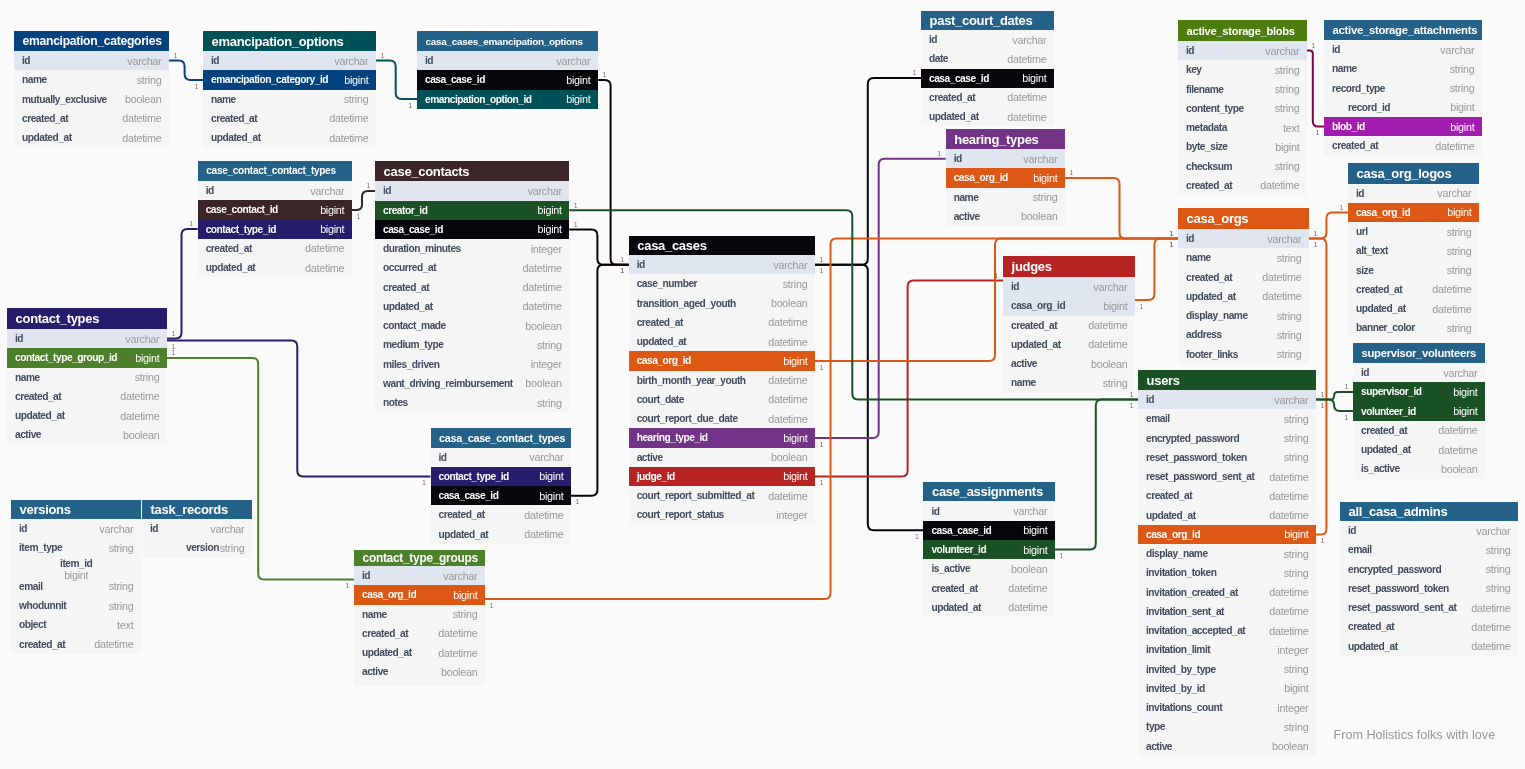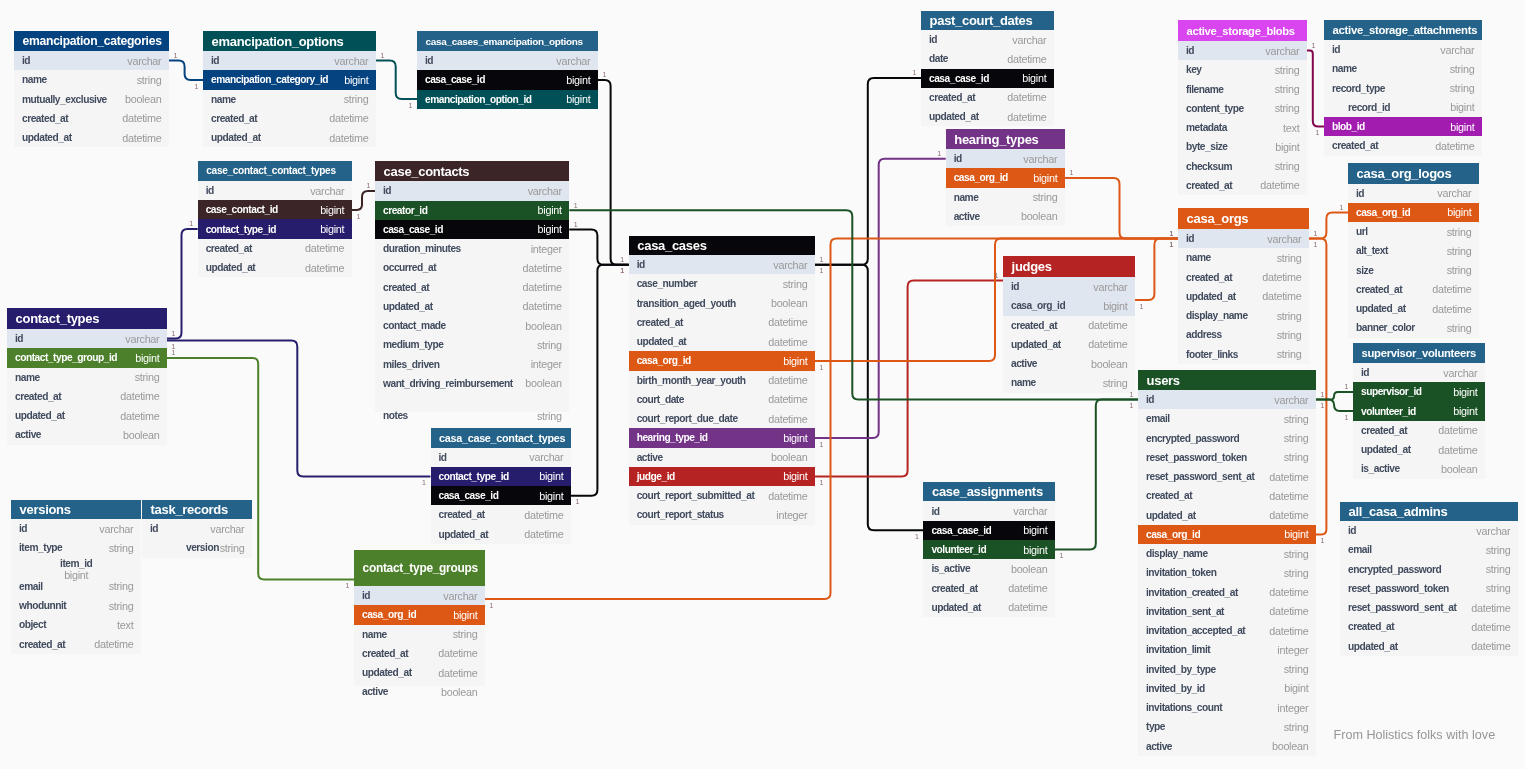--- a/index.html
+++ b/index.html
@@ -190,21 +190,21 @@
       <span class="ftype">string</span>
     </div>
         <div class="row" style="height: 19.25px;">
       <span class="fname">miles_driven</span>
       <span class="ftype">integer</span>
     </div>
         <div class="row" style="height: 19.25px;">
       <span class="fname">want_driving_reimbursement</span>
       <span class="ftype">boolean</span>
     </div>
-        <div class="row" style="height: 19.25px; margin-top: 13px;">
+        <div class="row" style="height: 19.25px;">
       <span class="fname">notes</span>
       <span class="ftype">string</span>
     </div>
       </div>
       <div class="card" style="left: 7px; top: 308px; width: 160px; height: 136.5px;">
       <div class="hdr" style="background: rgb(38, 30, 108); height: 21px; font-size: 13px;">contact_types</div>
     <div class="row pk" style="height: 19.25px;">
       <span class="fname">id</span>
       <span class="ftype">varchar</span>
     </div>
@@ -347,21 +347,21 @@
     <div class="row" style="height: 19.25px;">
       <span class="fname">id</span>
       <span class="ftype">varchar</span>
     </div>
         <div class="row" style="height: 19.25px; margin-left: 36px;">
       <span class="fname">version</span>
       <span class="ftype">string</span>
     </div>
       </div>
       <div class="card" style="left: 354px; top: 550px; width: 131px; height: 135.5px;">
-      <div class="hdr" style="background: rgb(77, 128, 43); height: 36px; font-size: 11.96px;">contact_type_groups</div>
+      <div class="hdr" style="background: rgb(77, 128, 43); height: 16px; font-size: 11.96px;">contact_type_groups</div>
     <div class="row pk" style="height: 19.25px;">
       <span class="fname">id</span>
       <span class="ftype">varchar</span>
     </div>
         <div class="row filled" style="height: 19.25px; background: rgb(221, 87, 21);">
       <span class="fname">casa_org_id</span>
       <span class="ftype">bigint</span>
     </div>
         <div class="row" style="height: 19.25px;">
       <span class="fname">name</span>
@@ -580,21 +580,21 @@
         <div class="row" style="height: 19.25px;">
       <span class="fname">created_at</span>
       <span class="ftype">datetime</span>
     </div>
         <div class="row" style="height: 19.25px;">
       <span class="fname">updated_at</span>
       <span class="ftype">datetime</span>
     </div>
       </div>
       <div class="card" style="left: 1178px; top: 20px; width: 129px; height: 175px;">
-      <div class="hdr" style="background: #d946ef; height: 21px; font-size: 11.17px;">active_storage_blobs</div>
+      <div class="hdr" style="background: #4d7c0f; height: 21px; font-size: 11.17px;">active_storage_blobs</div>
     <div class="row pk" style="height: 19.25px;">
       <span class="fname">id</span>
       <span class="ftype">varchar</span>
     </div>
         <div class="row" style="height: 19.25px;">
       <span class="fname">key</span>
       <span class="ftype">string</span>
     </div>
         <div class="row" style="height: 19.25px;">
       <span class="fname">filename</span>

